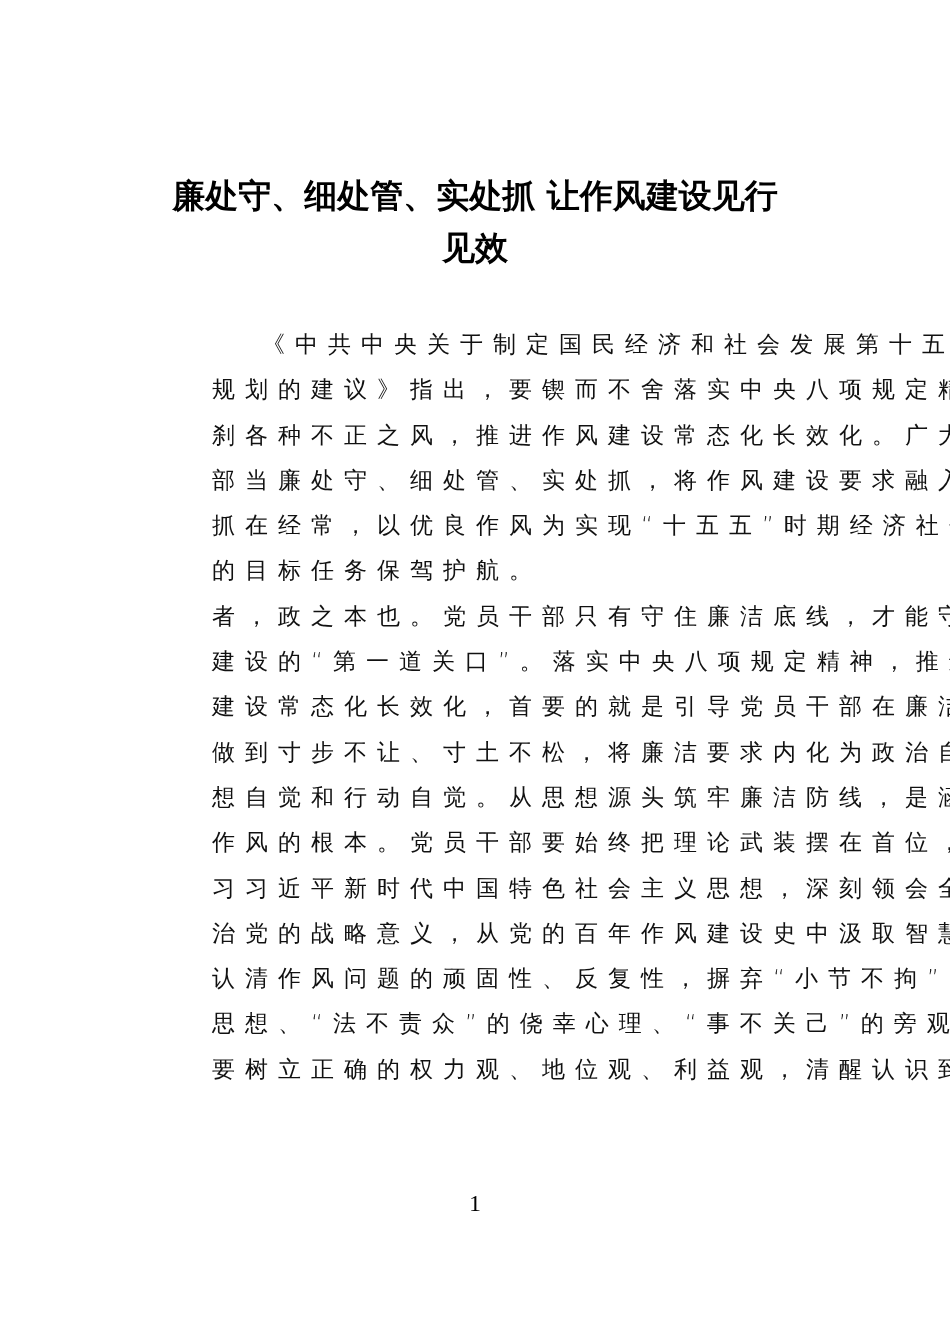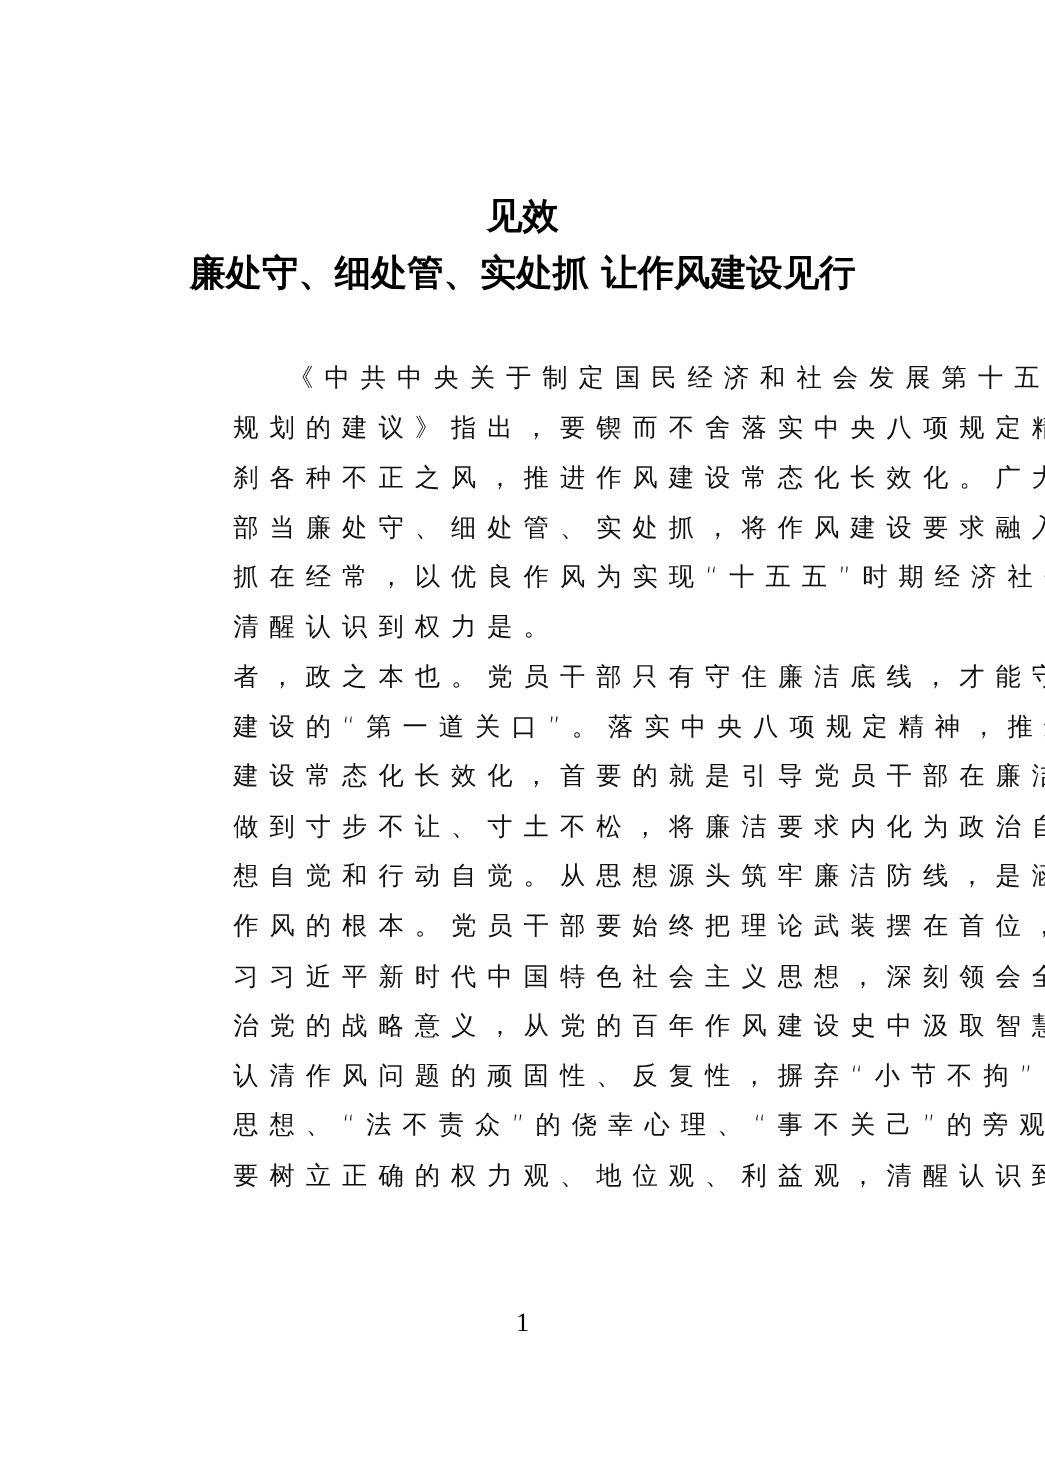--- a/index.html
+++ b/index.html
@@ -77,33 +77,33 @@
       font-size: 24px;
       line-height: 30px;
     }
   </style>
 </head>
 <body>
 
 <div class="page">
 
   <h1 class="title">
+    <span class="title-line" style="display:block">廉处守、细处管、实处抓 让作风建设见行</span>
     <span class="title-line" style="display:block">见效</span>
-    <span class="title-line" style="display:block">廉处守、细处管、实处抓 让作风建设见行</span>
   </h1>
 
   <div class="body-text">
 
     <div class="para">
       <span class="line indent">《中共中央关于制定国民经济和社会发展第十五个五年</span>
       <span class="line">规划的建议》指出，要锲而不舍落实中央八项规定精神，狠</span>
       <span class="line">刹各种不正之风，推进作风建设常态化长效化。广大党员干</span>
       <span class="line">部当廉处守、细处管、实处抓，将作风建设要求融入日常、</span>
       <span class="line">抓在经常，以优良作风为实现“十五五”时期经济社会发展</span>
-      <span class="line" style="text-align:left;text-align-last:left">清醒认识到权力是。</span>
+      <span class="line" style="text-align:left;text-align-last:left">的目标任务保驾护航。</span>
     </div>
 
     <div class="para">
       <span class="line">者，政之本也。党员干部只有守住廉洁底线，才能守住作风</span>
       <span class="line">建设的“第一道关口”。落实中央八项规定精神，推进作风</span>
       <span class="line">建设常态化长效化，首要的就是引导党员干部在廉洁自律上</span>
       <span class="line">做到寸步不让、寸土不松，将廉洁要求内化为政治自觉、思</span>
       <span class="line">想自觉和行动自觉。从思想源头筑牢廉洁防线，是涵养优良</span>
       <span class="line">作风的根本。党员干部要始终把理论武装摆在首位，深入学</span>
       <span class="line">习习近平新时代中国特色社会主义思想，深刻领会全面从严</span>

